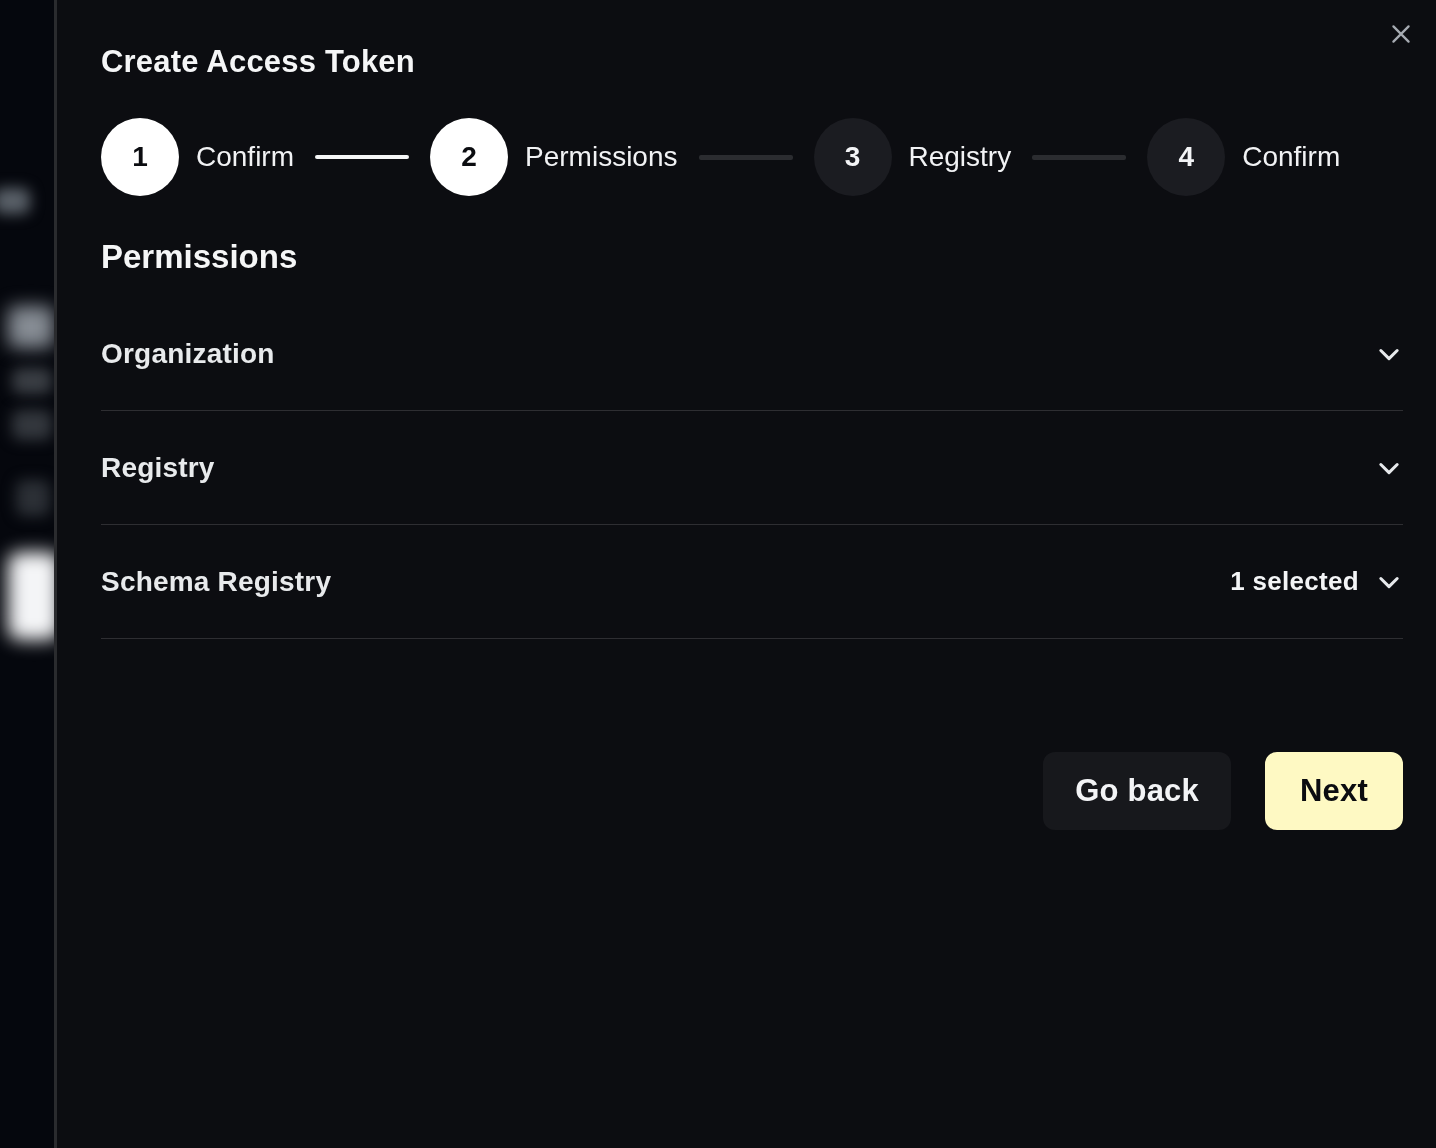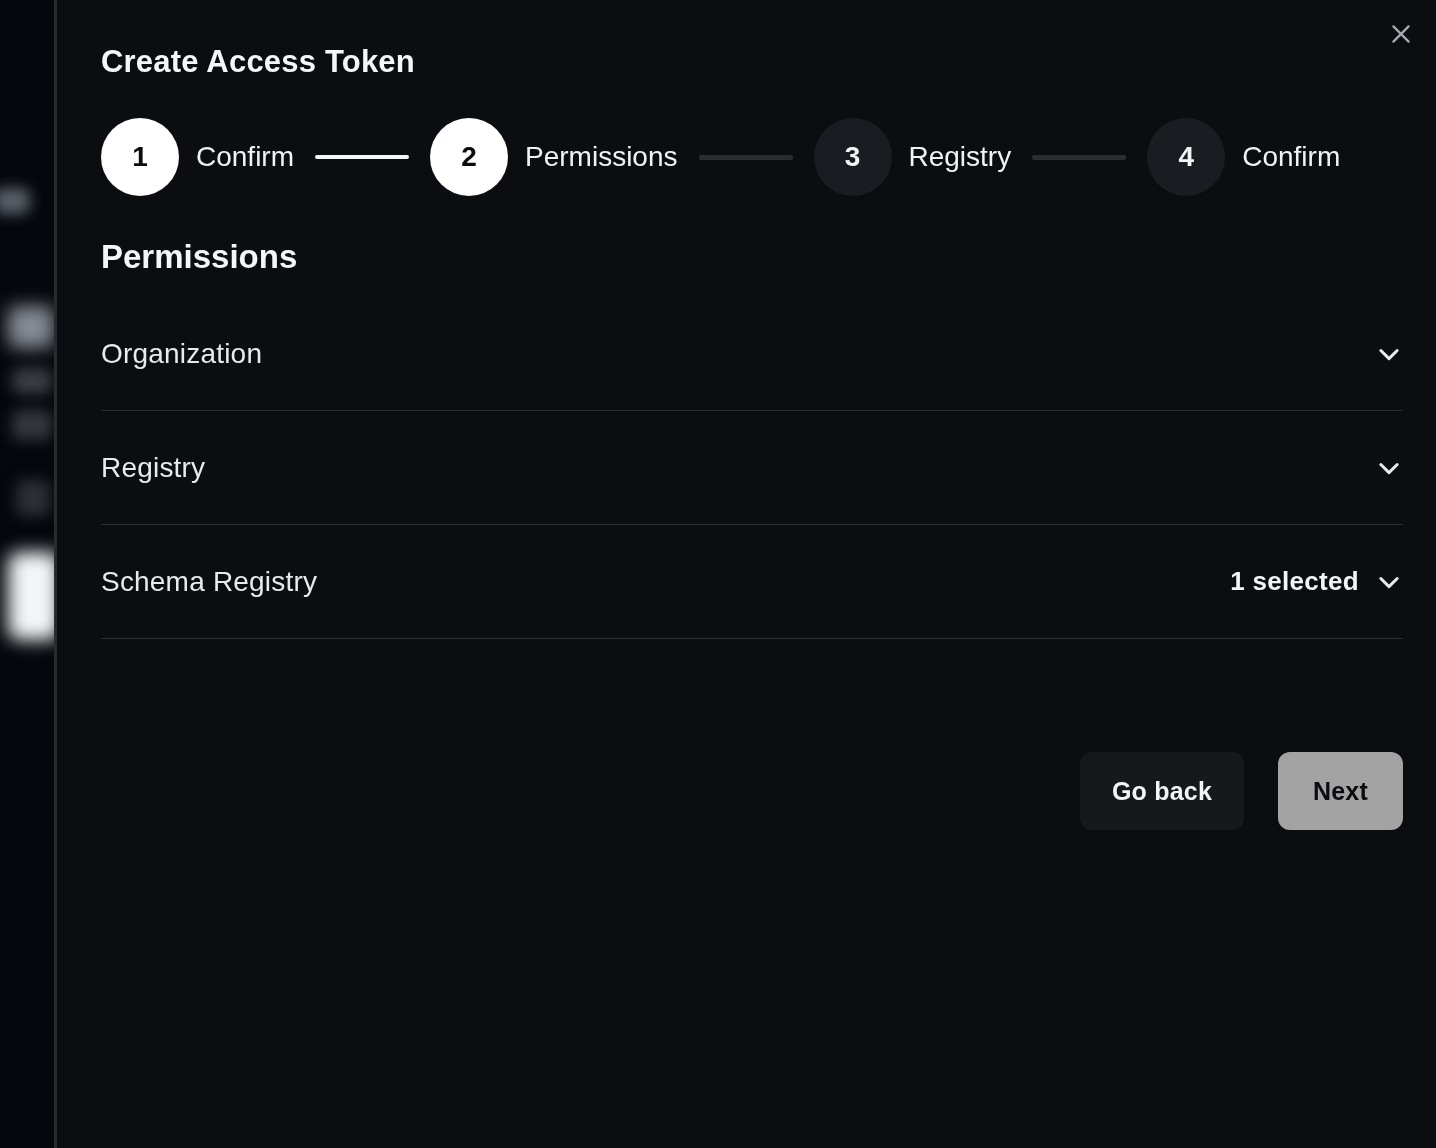--- a/index.html
+++ b/index.html
@@ -72,39 +72,39 @@
   }
 
   
   .acc-list { margin-top: 21px; }
   .acc-row {
     height: 114px;
     display: flex; align-items: center; justify-content: space-between;
     border-bottom: 1px solid #2e2e32;
     cursor: pointer;
   }
-  .acc-label { font-size: 28px; font-weight: 400; color: #e8eaec; letter-spacing: 0.2px; text-align: center; }
+  .acc-label { font-size: 28px; font-weight: 700; color: #e8eaec; letter-spacing: 0.2px; text-align: center; }
   .acc-right { display: flex; gap: 16px; }
   .acc-badge { font-size: 26px; font-weight: 600; color: #f3f4f6; letter-spacing: 0.3px; }
   .acc-badge:empty { display: none; }
   .chevron { display: flex; align-items: center; }
 
   
   .footer {
     margin-top: 113px;
     display: flex; justify-content: flex-end; gap: 34px;
   }
   .btn {
     height: 78px; border: none; border-radius: 12px;
     font-family: "Liberation Sans", sans-serif;
-    font-size: 25px; font-weight: 700; letter-spacing: 0.2px;
+    font-size: 31px; font-weight: 700; letter-spacing: 0.2px;
     cursor: pointer;
   }
   .btn-secondary { background: #17181c; color: #f3f4f6; padding: 0 32px; }
-  .btn-primary   { background: #a3a3a3; color: #0b0c10; padding: 0 35px; }
+  .btn-primary   { background: #fef9c3; color: #0b0c10; padding: 0 35px; }
 </style>
 </head>
 <body>
 
 <div class="screen">
 
   <div class="backdrop">
     <div class="blob blob-1"></div>
     <div class="blob blob-2"></div>
     <div class="blob blob-3"></div>

